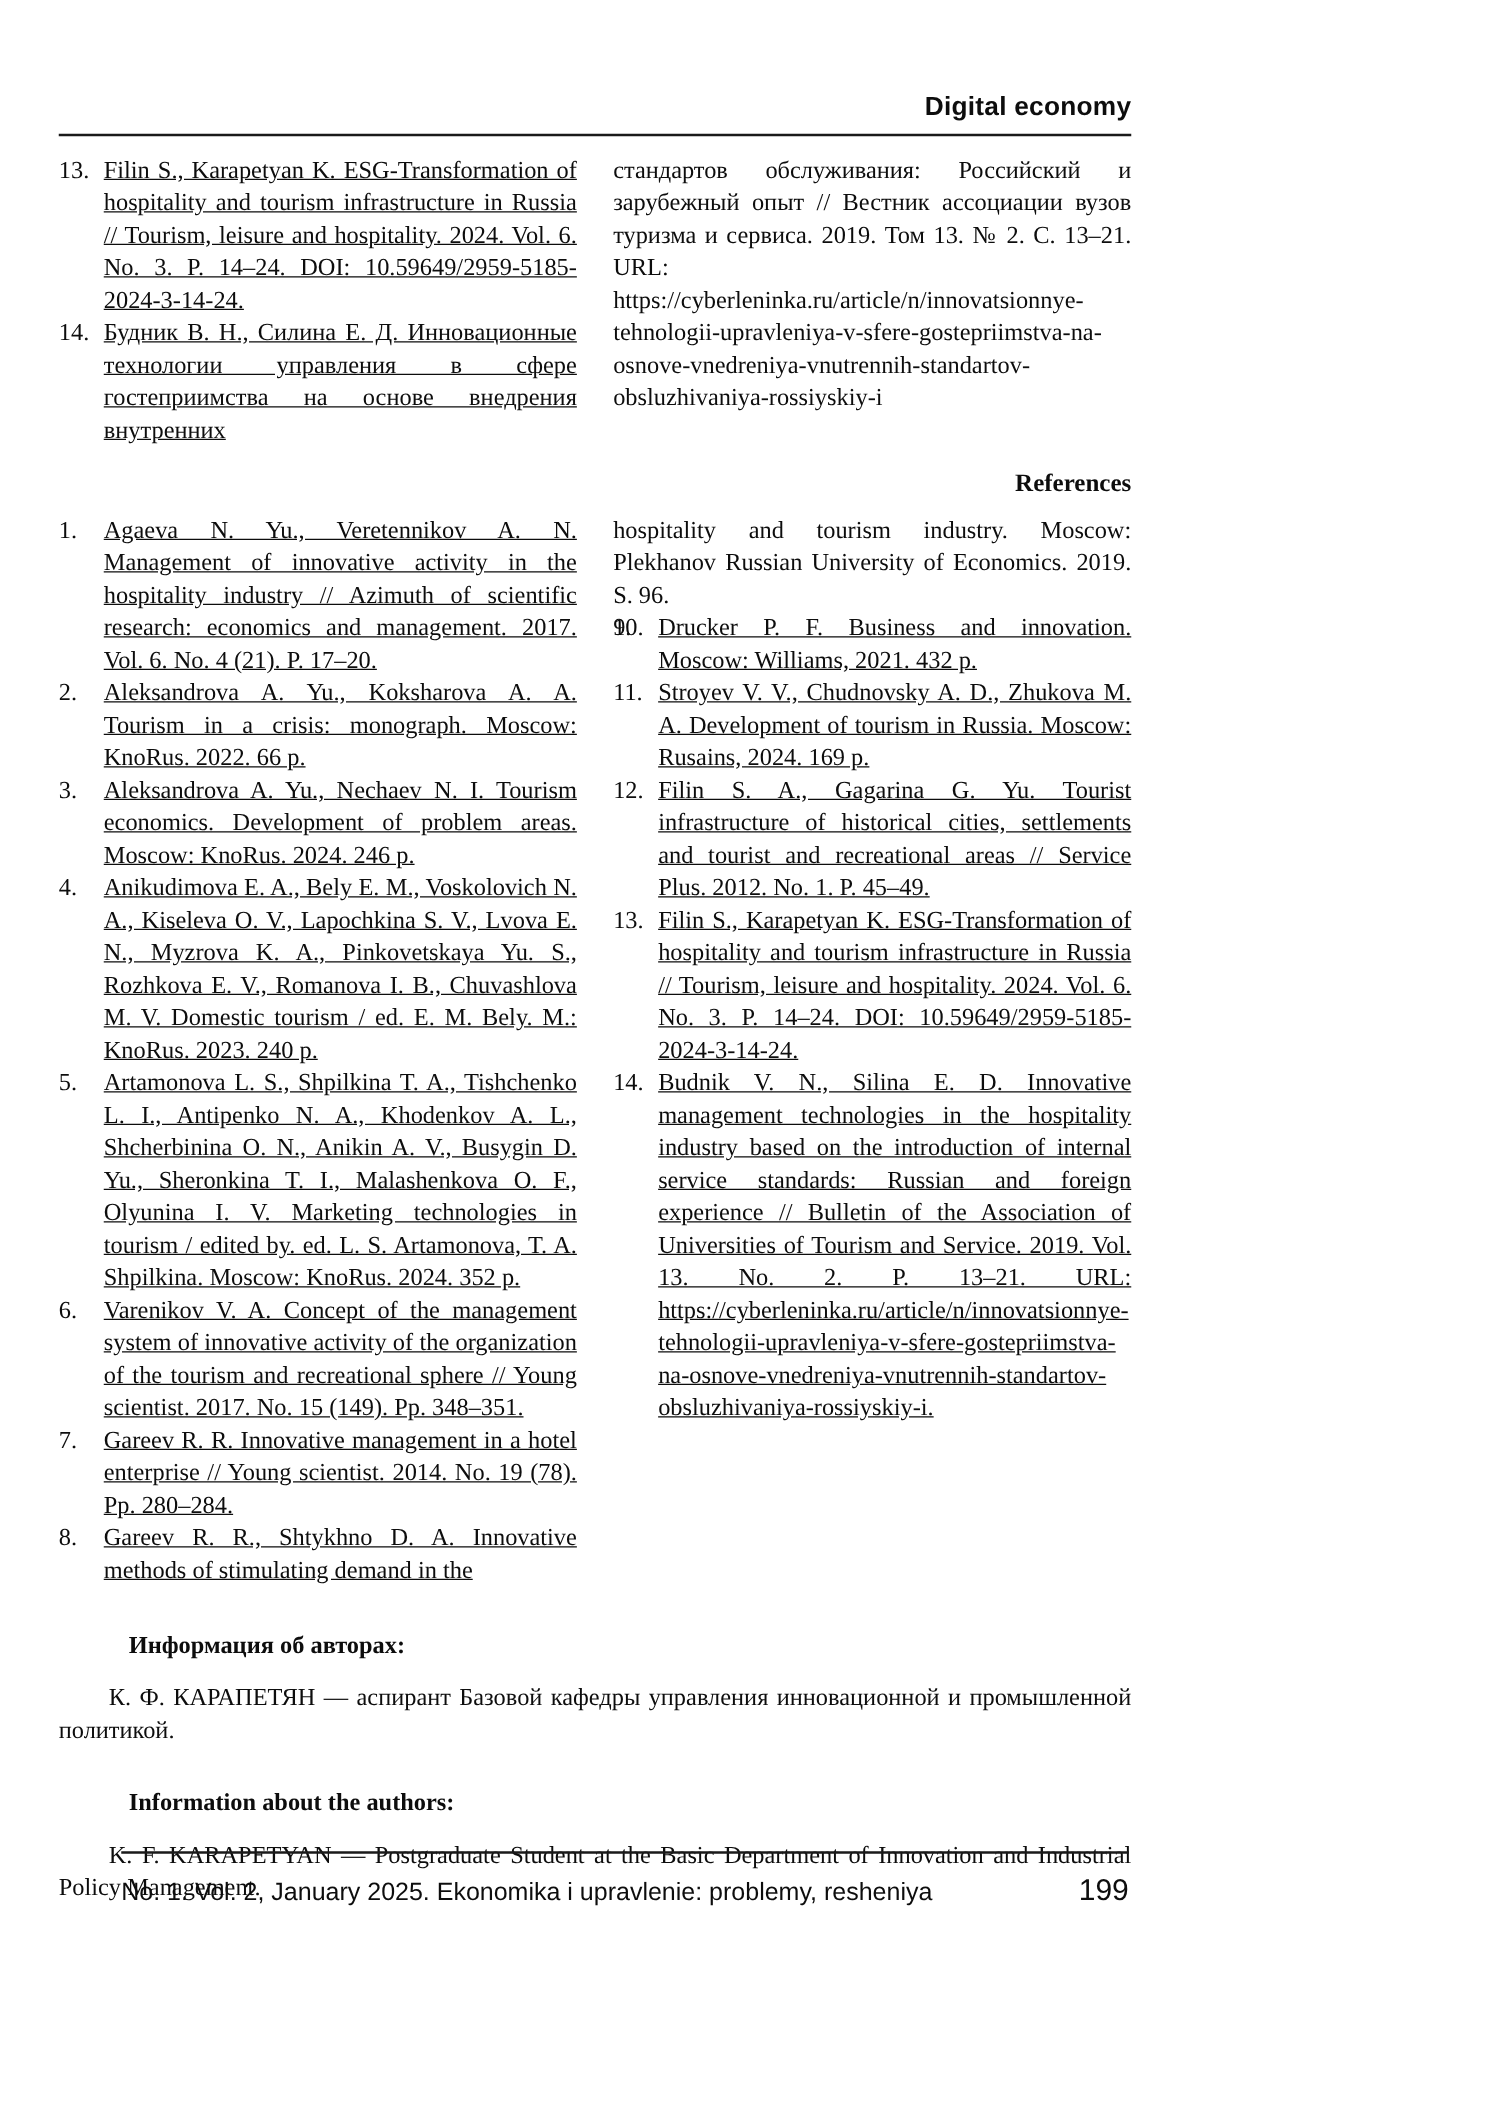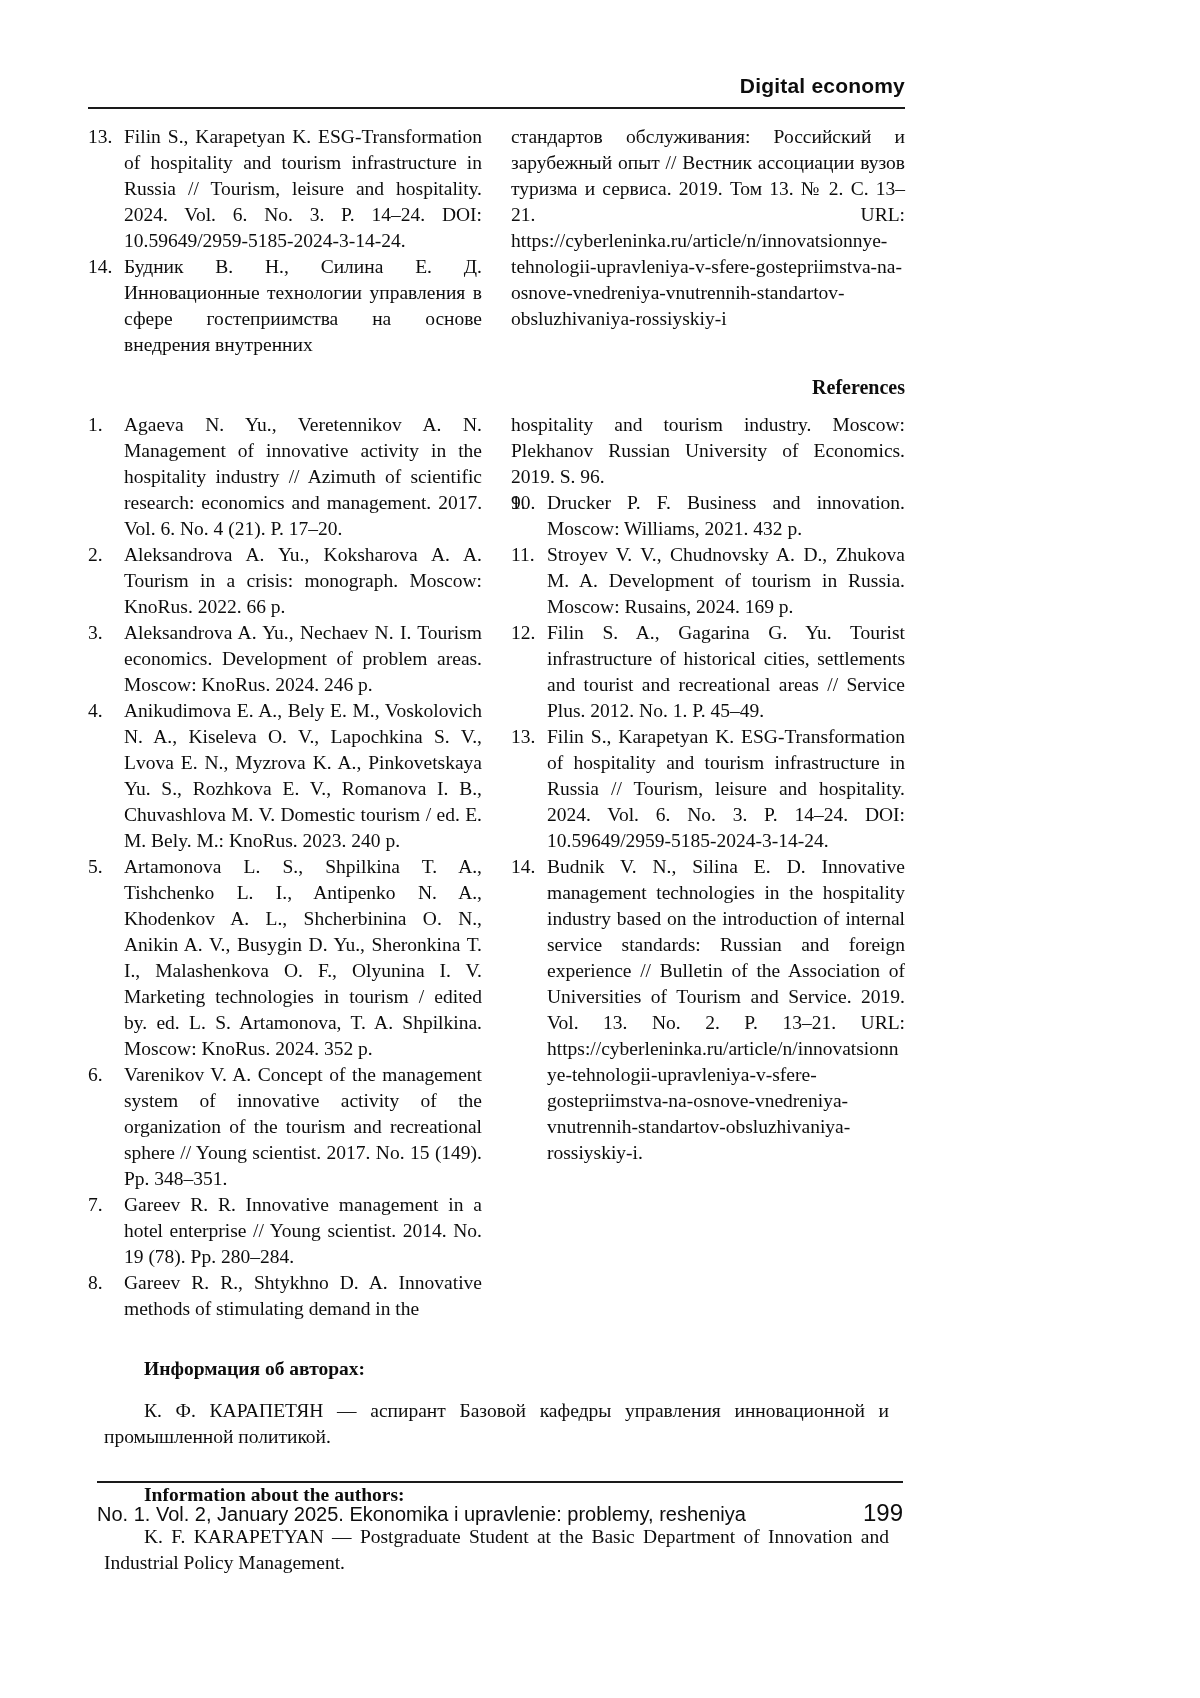--- a/index.html
+++ b/index.html
@@ -4,51 +4,51 @@
 <style>
   * { box-sizing: border-box; }
   html, body { margin: 0; padding: 0; }
   body {
     width: 1200px; height: 1698px;
     background: #ffffff; color: #0d0d0d;
     font-family: "Liberation Serif", serif;
     font-size: 19.5px; line-height: 26px;
     overflow: hidden;
   }
-  .page { position: relative; width: 1092px; height: 1698px; padding: 0 187px 0 88px; }
+  .page { position: relative; width: 1092px; height: 1698px; padding: 0 187px 0 47px; }
 
   .page-header { padding-top: 74px; }
   .header-title {
     text-align: right; font-family: "Liberation Sans", sans-serif;
     font-weight: 700; font-size: 21px; line-height: 24px; letter-spacing: 0.2px;
   }
   .header-rule { height: 0; border-bottom: 2.5px solid #1a1a1a; margin-top: 9px; }
 
   .two-col { display: flex; gap: 29px; }
   .two-col.top { margin-top: 15px; }
   .col { flex: 1 1 0; min-width: 0; }
 
   .ref-item {
     position: relative; padding-left: 36px;
-    text-align: justify; overflow-wrap: anywhere;
+    text-align: justify; overflow-wrap: anywhere; text-decoration: underline;
   }
   .ref-num { position: absolute; left: 0; top: 0; }
   .ref-cont { margin: 0; text-align: justify; overflow-wrap: anywhere; }
 
   .refs-heading {
     font-family: "Liberation Serif", serif;
     font-size: 20px; font-weight: 700; text-align: right;
     margin: 16px 0 12px 0; line-height: 26px;
   }
 
   .authors { margin: 0; }
   .authors.ru { margin-top: 34px; }
   .authors.en { margin-top: 32px; }
   .authors-heading { font-weight: 700; margin: 16px; text-indent: 40px; }
-  .authors-text { margin: 16px; text-indent: 40px; text-align: justify; }
+  .authors-text { margin: 0; text-indent: 40px; text-align: justify; }
 
   .page-footer { position: absolute; left: 97px; right: 189px; top: 1481px; }
   .footer-rule { border-top: 2.5px solid #1a1a1a; }
   .footer-row {
     display: flex; justify-content: space-between; align-items: baseline;
     margin-top: 17px; font-family: "Liberation Sans", sans-serif;
   }
   .footer-text { font-size: 20px; }
   .footer-page { font-size: 24px; }
 </style>

